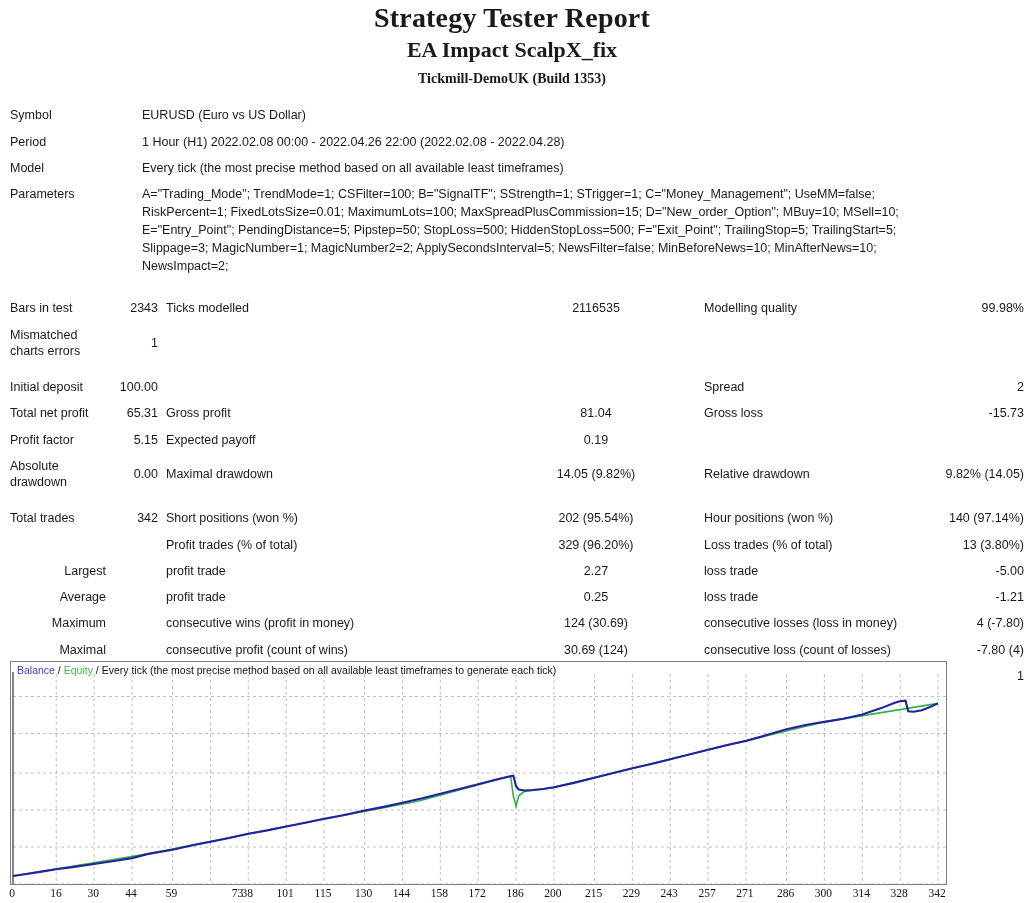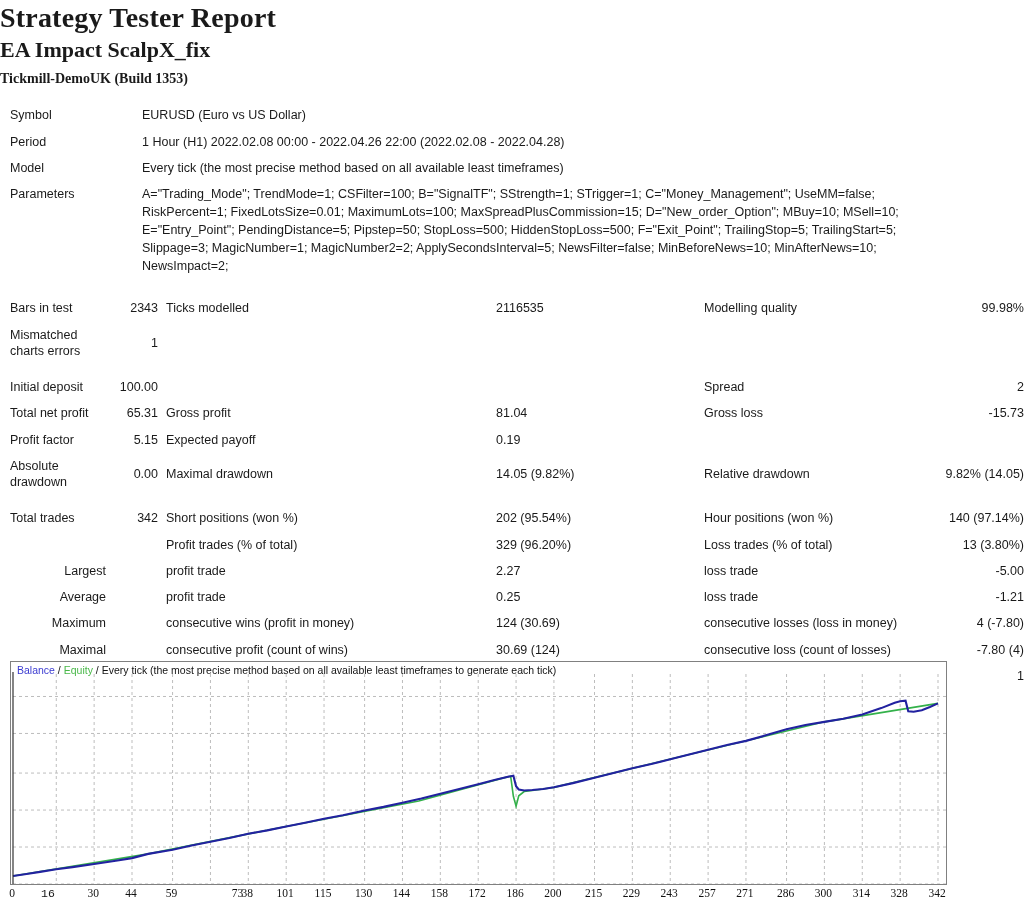--- a/index.html
+++ b/index.html
@@ -11,21 +11,21 @@
     width: 1024px;
     height: 903px;
     font-family: "Liberation Sans", sans-serif;
     color: #1a1a1a;
     overflow: hidden;
     position: relative;
   }
 
   
   .report-header {
-    text-align: left;
+    text-align: center;
     font-family: "Liberation Serif", serif;
     padding-top: 2px;
   }
   .title-main {
     font-size: 28px;
     font-weight: bold;
     letter-spacing: 0.2px;
     line-height: 1.15;
     margin: 0;
   }
@@ -73,21 +73,21 @@
     font-size: 12.5px;
   }
   table.stats td {
     padding: 5px 0;
     vertical-align: middle;
     line-height: 1.3;
   }
   .c1 { width: 96px;  text-align: left;  }
   .c2 { width: 46px;  text-align: right; padding-right: 8px !important; }
   .c3 { width: 330px; text-align: left;  }
-  .c4 { width: 200px; text-align: left; padding-right: 8px !important; }
+  .c4 { width: 200px; text-align: center; padding-right: 8px !important; }
   .c5 { width: 230px; text-align: left;  }
   .c6 { text-align: right; }
   .c1.right { text-align: right; padding-right: 6px !important; }
   .spacer-row td { height: 10px; padding: 0 !important; }
 
   
   .chart-block {
     position: absolute;
     left: 10px;
     top: 661px;
@@ -344,21 +344,21 @@
         <line x1="851.2690058479532" x2="851.2690058479532" y1="12" y2="224" stroke="#bdbdbd" stroke-width="1" stroke-dasharray="3,3"></line>
         <line x1="889.1345029239766" x2="889.1345029239766" y1="12" y2="224" stroke="#bdbdbd" stroke-width="1" stroke-dasharray="3,3"></line>
         <line x1="927" x2="927" y1="12" y2="224" stroke="#bdbdbd" stroke-width="1" stroke-dasharray="3,3"></line>
         <path d="M2.00 214.08 L137.23 191.89 L272.47 164.95 L407.70 139.07 L488.84 116.89 L499.66 114.25 L502.37 134.32 L505.07 144.09 L507.77 133.79 L513.18 129.56 L521.30 128.51 L532.12 126.92 L542.94 125.34 L678.17 92.59 L813.40 59.84 L927.00 41.35" fill="none" stroke="#33b14a" stroke-width="1.6"></path>
         <path d="M2.00 214.08 L15.52 211.96 L29.05 209.85 L45.27 207.21 L61.50 205.10 L83.14 201.93 L104.78 198.76 L121.01 196.12 L137.23 191.89 L161.58 187.67 L180.51 183.44 L199.44 179.74 L218.37 176.05 L237.31 171.82 L256.24 168.39 L275.17 164.43 L294.11 160.73 L313.04 156.77 L331.97 153.33 L353.61 148.58 L372.54 144.88 L391.47 140.66 L410.41 136.43 L429.34 131.68 L448.27 126.92 L467.20 122.17 L483.43 117.94 L496.96 114.77 L502.37 113.72 L505.07 124.28 L507.77 127.45 L513.18 128.51 L521.30 127.98 L532.12 126.92 L542.94 125.34 L561.87 121.11 L583.51 115.83 L602.44 111.08 L621.37 106.32 L640.30 102.10 L659.24 97.34 L678.17 92.59 L697.10 87.84 L716.04 83.08 L734.97 78.86 L753.90 73.57 L775.54 67.24 L794.47 63.01 L813.40 59.84 L832.34 56.67 L851.27 52.45 L870.20 46.11 L883.73 40.83 L889.13 39.24 L894.54 38.71 L897.25 49.28 L902.66 49.81 L910.77 48.22 L918.89 45.05 L927.00 41.35" fill="none" stroke="#2222a0" stroke-width="2.1"></path>
         <line x1="2" x2="2" y1="10" y2="224" stroke="#333333" stroke-width="1.2"></line>
       </svg>
   </div>
   <div class="x-axis-labels" id="x-axis-labels">
       <div style="left: 2px;">0</div>
-      <div style="left: 38px; font-family: Liberation Mono, monospace;">16</div>
+      <div style="left: 46px;">16</div>
       <div style="left: 83.1404px;">30</div>
       <div style="left: 121.006px;">44</div>
       <div style="left: 161.576px;">59</div>
       <div style="left: 199.442px; margin-left: 28px;">73</div>
       <div style="left: 237.307px;">38</div>
       <div style="left: 275.173px;">101</div>
       <div style="left: 313.038px;">115</div>
       <div style="left: 353.608px;">130</div>
       <div style="left: 391.474px;">144</div>
       <div style="left: 429.339px;">158</div>

